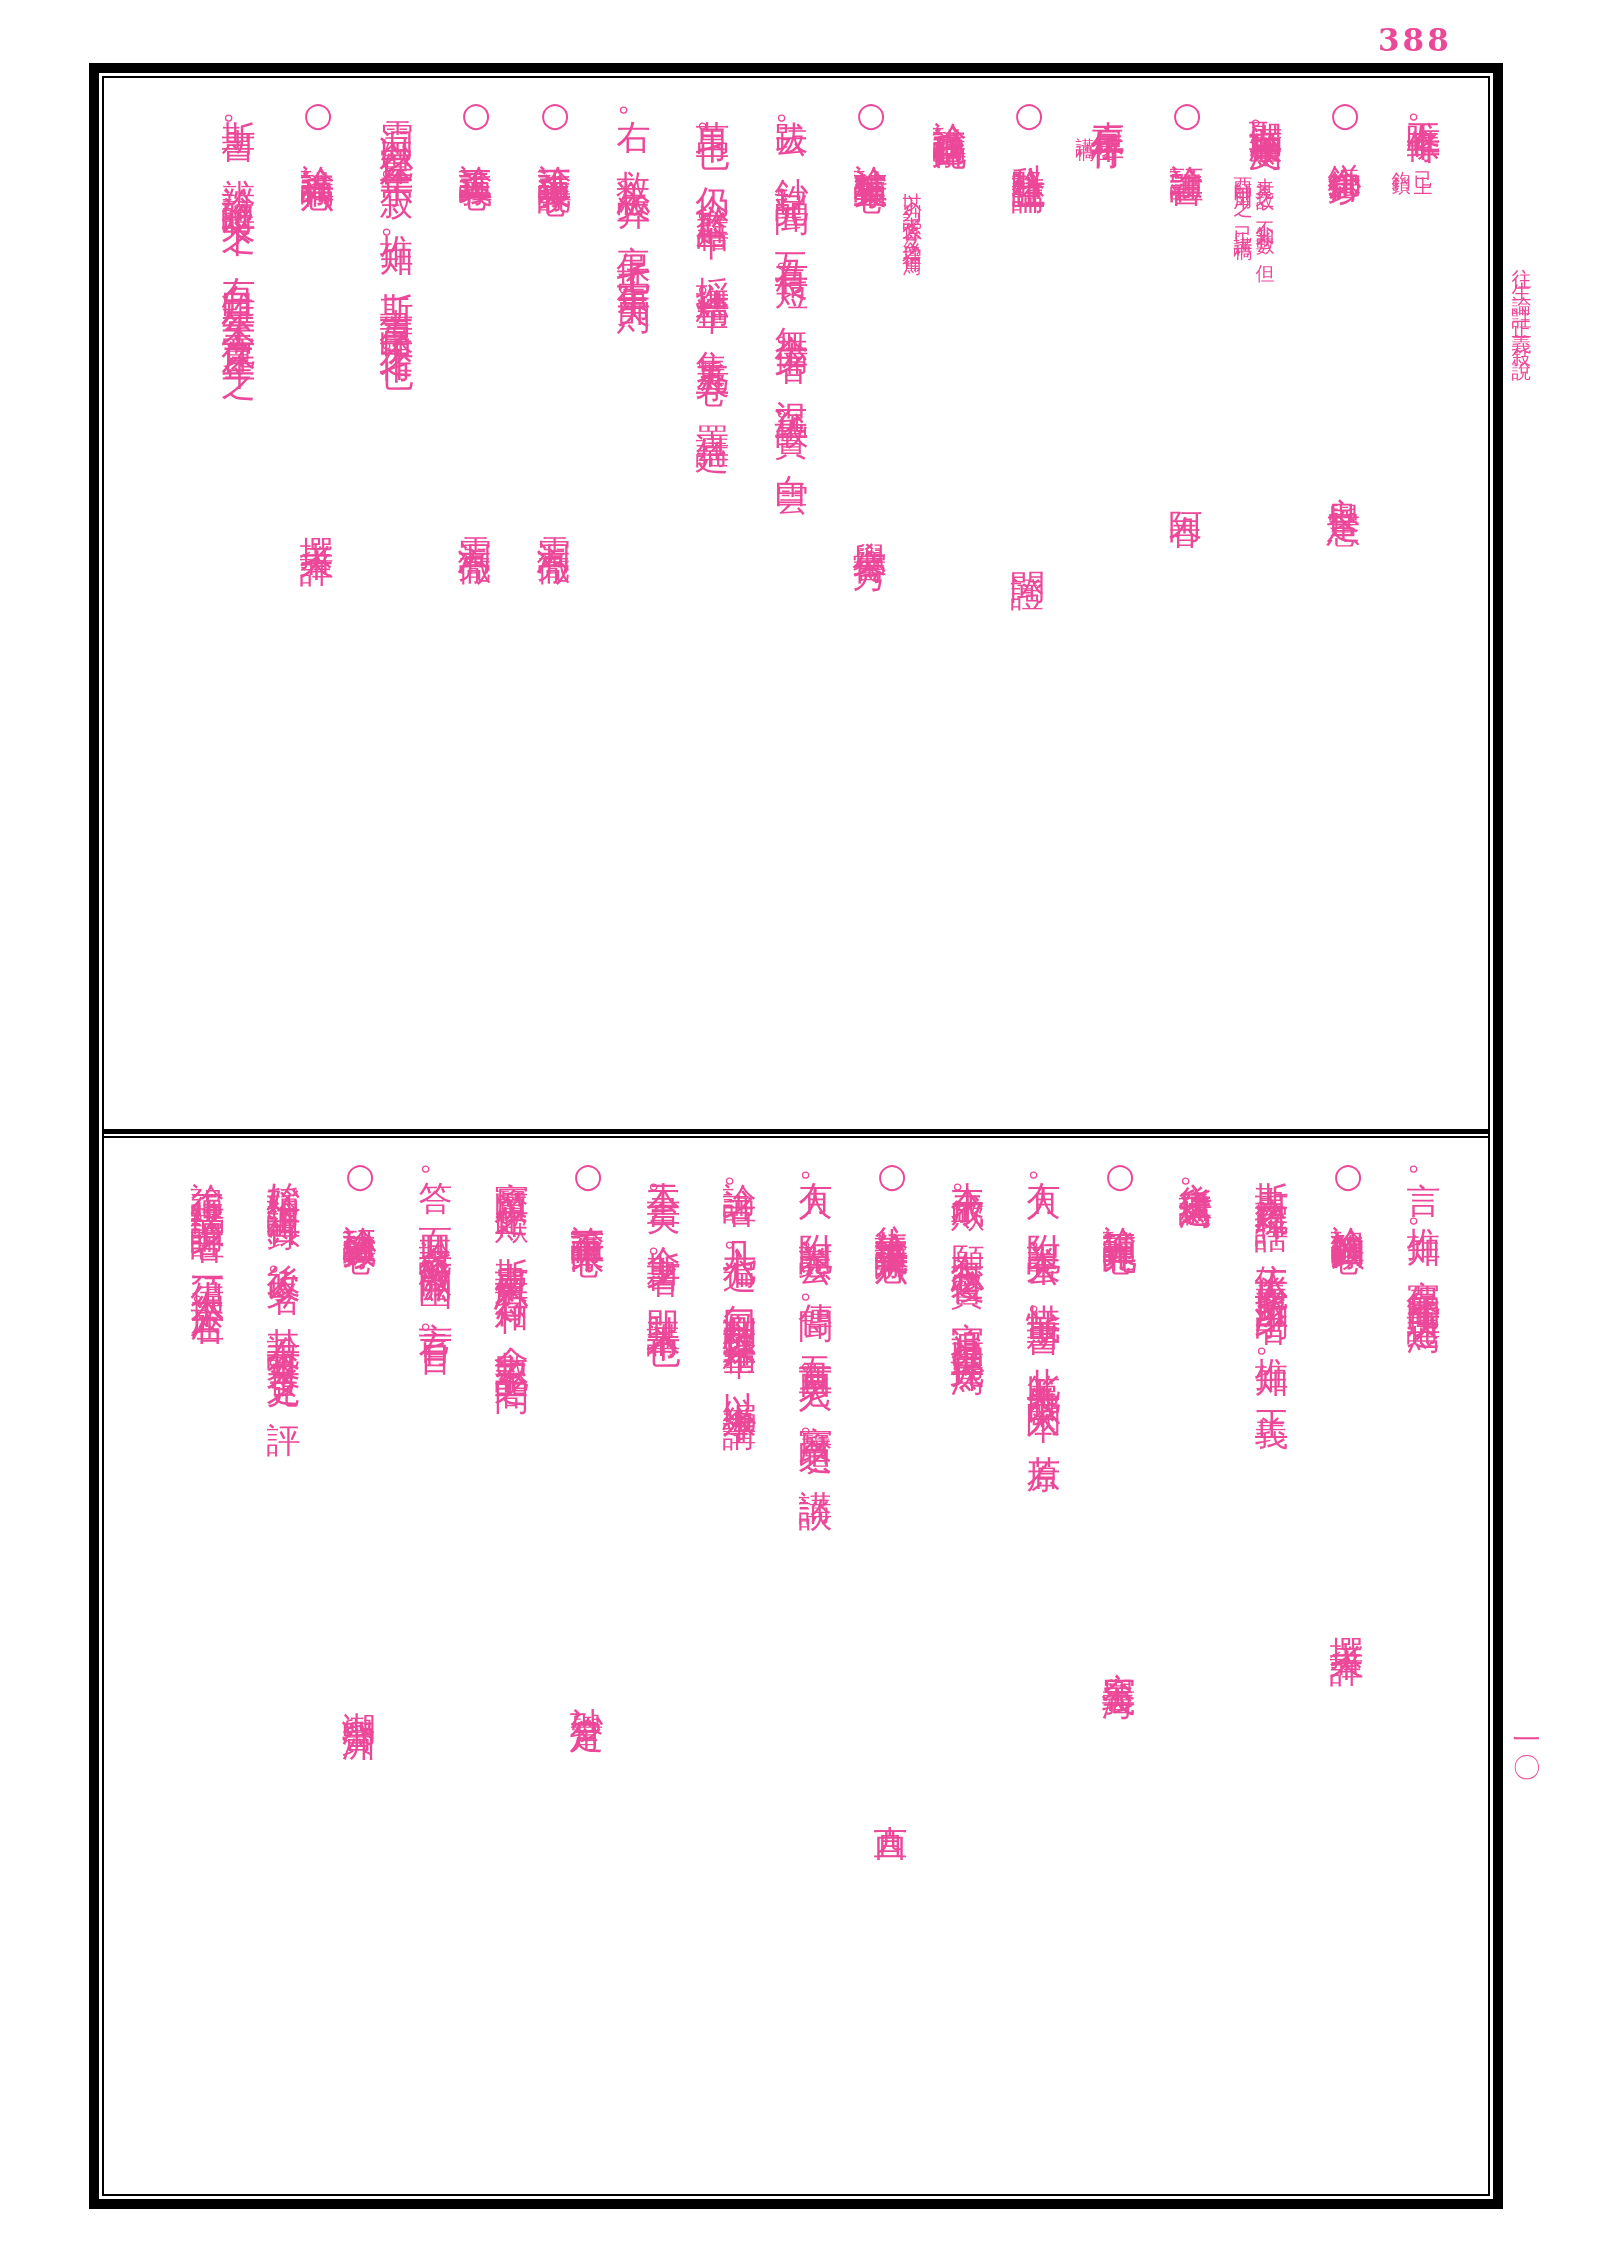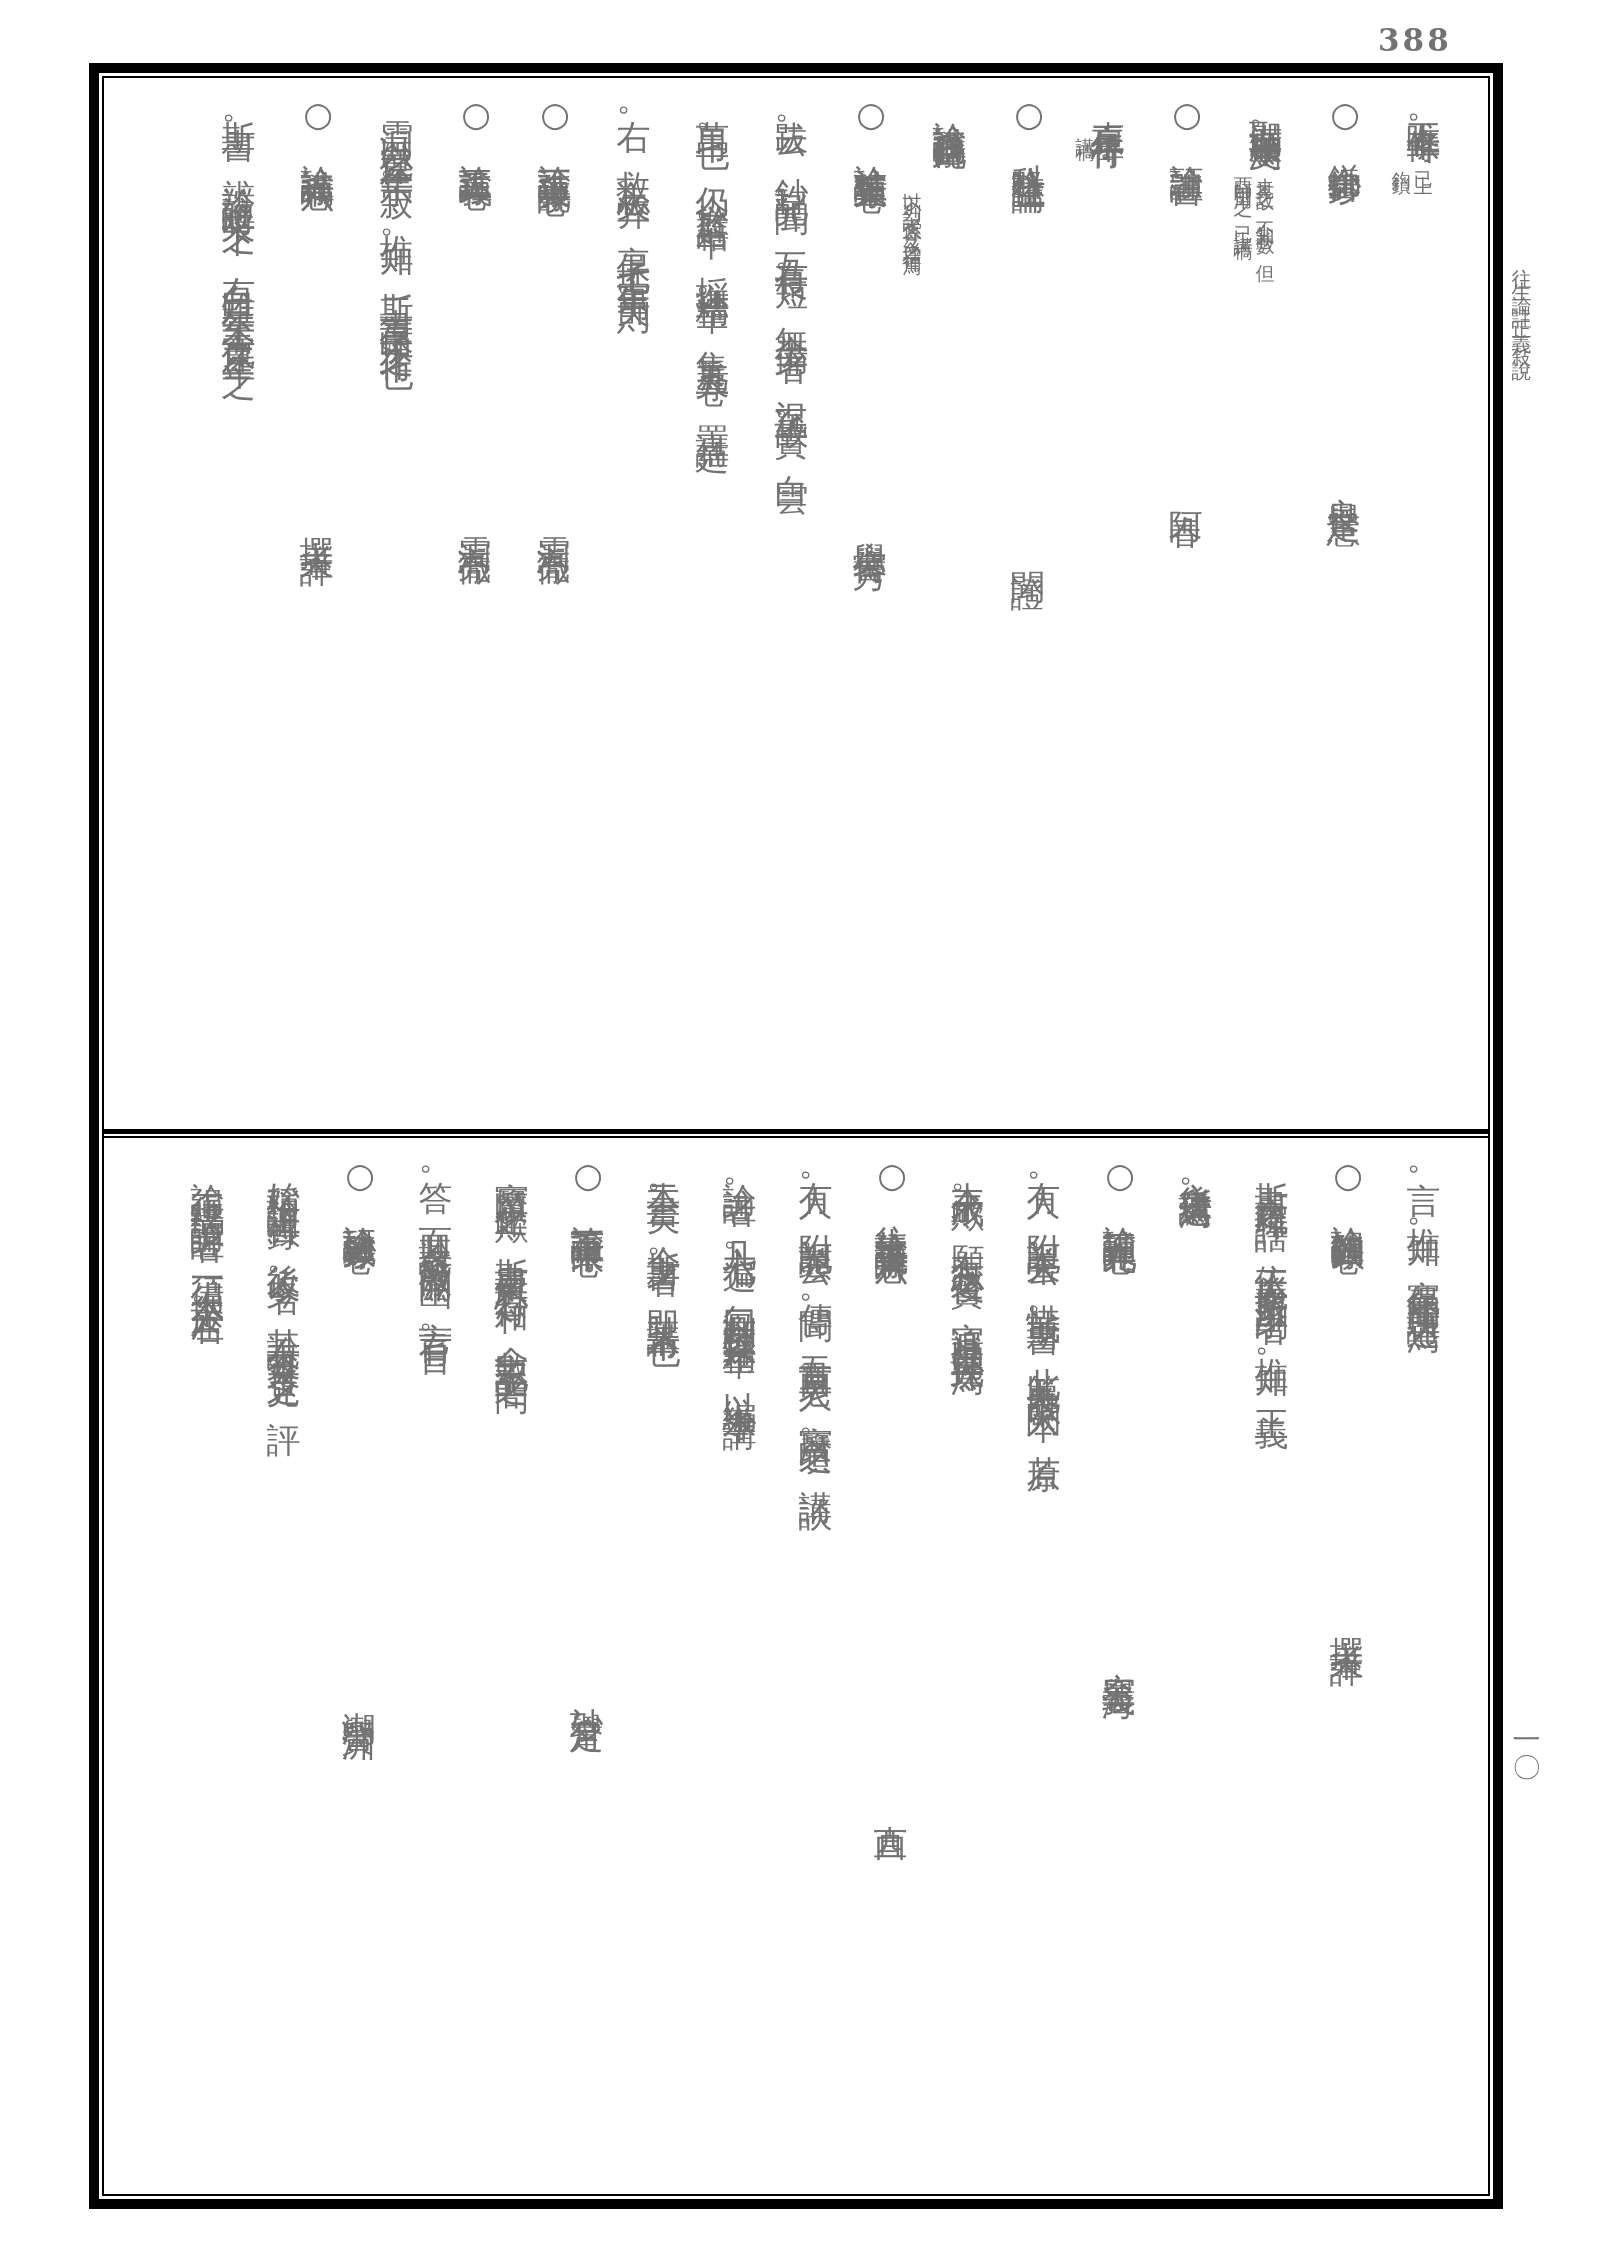--- a/index.html
+++ b/index.html
@@ -1,18 +1,18 @@
 <!DOCTYPE html>
 <html><head>
 <meta charset="utf-8">
 <style>
   html,body{margin:0;padding:0;background:#e8e8e8;}
   .page{
     position:relative;width:1625px;height:2261px;background:#ffffff;
-    font-family:"DejaVu Serif","Liberation Serif",serif;color:#737373;overflow:hidden;
+    font-family:"DejaVu Serif","Liberation Serif",serif;color:#ec4899;overflow:hidden;
   }
   
   .frame{
     position:absolute;left:89px;top:63px;width:1414px;height:2146px;
     border:10px solid #000;box-sizing:border-box;padding:3px;
   }
   .frame-inner{
     width:100%;height:100%;border:2px solid #000;box-sizing:border-box;position:relative;
   }
   

